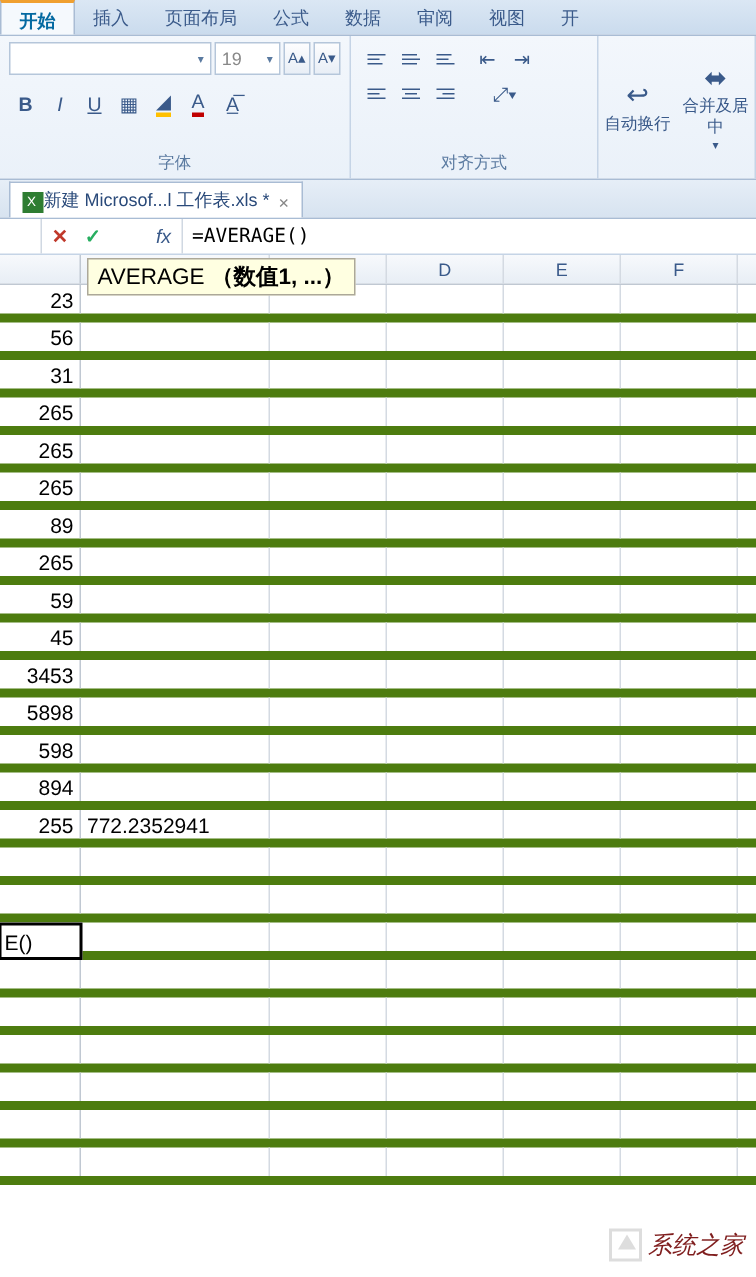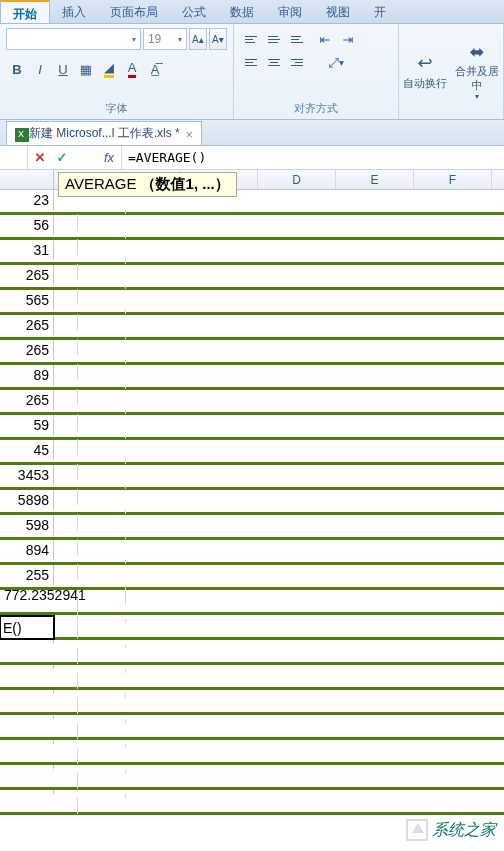--- a/index.html
+++ b/index.html
@@ -62,39 +62,39 @@
 .col-headers { display: flex; height: 20px; background: linear-gradient(#f7f9fc,#e8eef5); border-bottom: 1px solid #c0c8d2; }
 .rowhead-spacer { width: 54px; border-right: 1px solid #c0c8d2; }
 .col-header { border-right: 1px solid #d4dae2; display: flex; align-items: center; justify-content: center; color: #3a5a8a; }
 .col-B { width: 126px; }
 .col-C { width: 78px; }
 .col-D { width: 78px; }
 .col-E { width: 78px; }
 .col-F { width: 78px; }
 
 .rows { }
-.row { display: flex; height: 25px; border-bottom: 3px solid #4d7c0f; flex-direction: column; }
+.row { display: flex; height: 25px; border-bottom: 6px solid #4d7c0f; }
 .cell { border-right: 1px solid #d4dae2; padding: 2px 4px; font-family: SimSun, serif; font-size: 14px; color: #000; display: flex; align-items: center; }
 .cell-A { width: 54px; justify-content: flex-end; border-right: 1px solid #c0c8d2; background: transparent; }
 .cell-A-val { text-align: right; width: 100%; }
 .cell-B { width: 126px; }
 .cell-C { width: 78px; }
 .cell-D { width: 78px; }
 .cell-E { width: 78px; }
 .cell-F { width: 78px; }
 
 
 .func-tooltip { position: absolute; left: 58px; top: 2px; background: #ffffe1; border: 1px solid #aca899; padding: 2px 6px; font-family: SimSun, serif; font-size: 15px; color: #000; z-index: 10; white-space: nowrap; }
 .func-tooltip b { font-weight: bold; }
 
 
 .editing-cell { position: absolute; left: -1px; top: 400px; border: 2px solid #000; background: #fff; width: 56px; height: 25px; display: flex; align-items: center; padding: 0 2px; font-family: SimSun, serif; font-size: 14px; }
 
 
-.watermark { position: absolute; right: 8px; bottom: 10px; color: #0f766e; font-size: 16px; font-style: italic; display: flex; align-items: center; gap: 4px; margin-left: 14px; }
+.watermark { position: absolute; right: 8px; bottom: 10px; color: #7f1d1d; font-size: 16px; font-style: italic; display: flex; align-items: center; gap: 4px; margin-left: 14px; }
 .watermark .wm-icon { width: 22px; height: 22px; border: 2px solid #ddd; position: relative; }
 .watermark .wm-icon::before { content:""; position:absolute; left:4px; top:2px; width:0; height:0; border-left:6px solid transparent; border-right:6px solid transparent; border-bottom:10px solid #ddd; }
 </style>
 </head>
 <body>
 
 <div class="ribbon-tabs">
   <div class="ribbon-tab active">开始</div>
   <div class="ribbon-tab">插入</div>
   <div class="ribbon-tab">页面布局</div>
@@ -278,30 +278,20 @@
           <span class="cell-A-val">265</span>
         </div>
         <div class="cell cell-B"></div>
         <div class="cell cell-C"></div>
         <div class="cell cell-D"></div>
         <div class="cell cell-E"></div>
         <div class="cell cell-F"></div>
       </div>
       <div class="row">
         <div class="cell cell-A">
-          <span class="cell-A-val">565</span>
-        </div>
-        <div class="cell cell-B"></div>
-        <div class="cell cell-C"></div>
-        <div class="cell cell-D"></div>
-        <div class="cell cell-E"></div>
-        <div class="cell cell-F"></div>
-      </div>
-      <div class="row">
-        <div class="cell cell-A">
           <span class="cell-A-val">265</span>
         </div>
         <div class="cell cell-B"></div>
         <div class="cell cell-C"></div>
         <div class="cell cell-D"></div>
         <div class="cell cell-E"></div>
         <div class="cell cell-F"></div>
       </div>
       <div class="row">
         <div class="cell cell-A">

